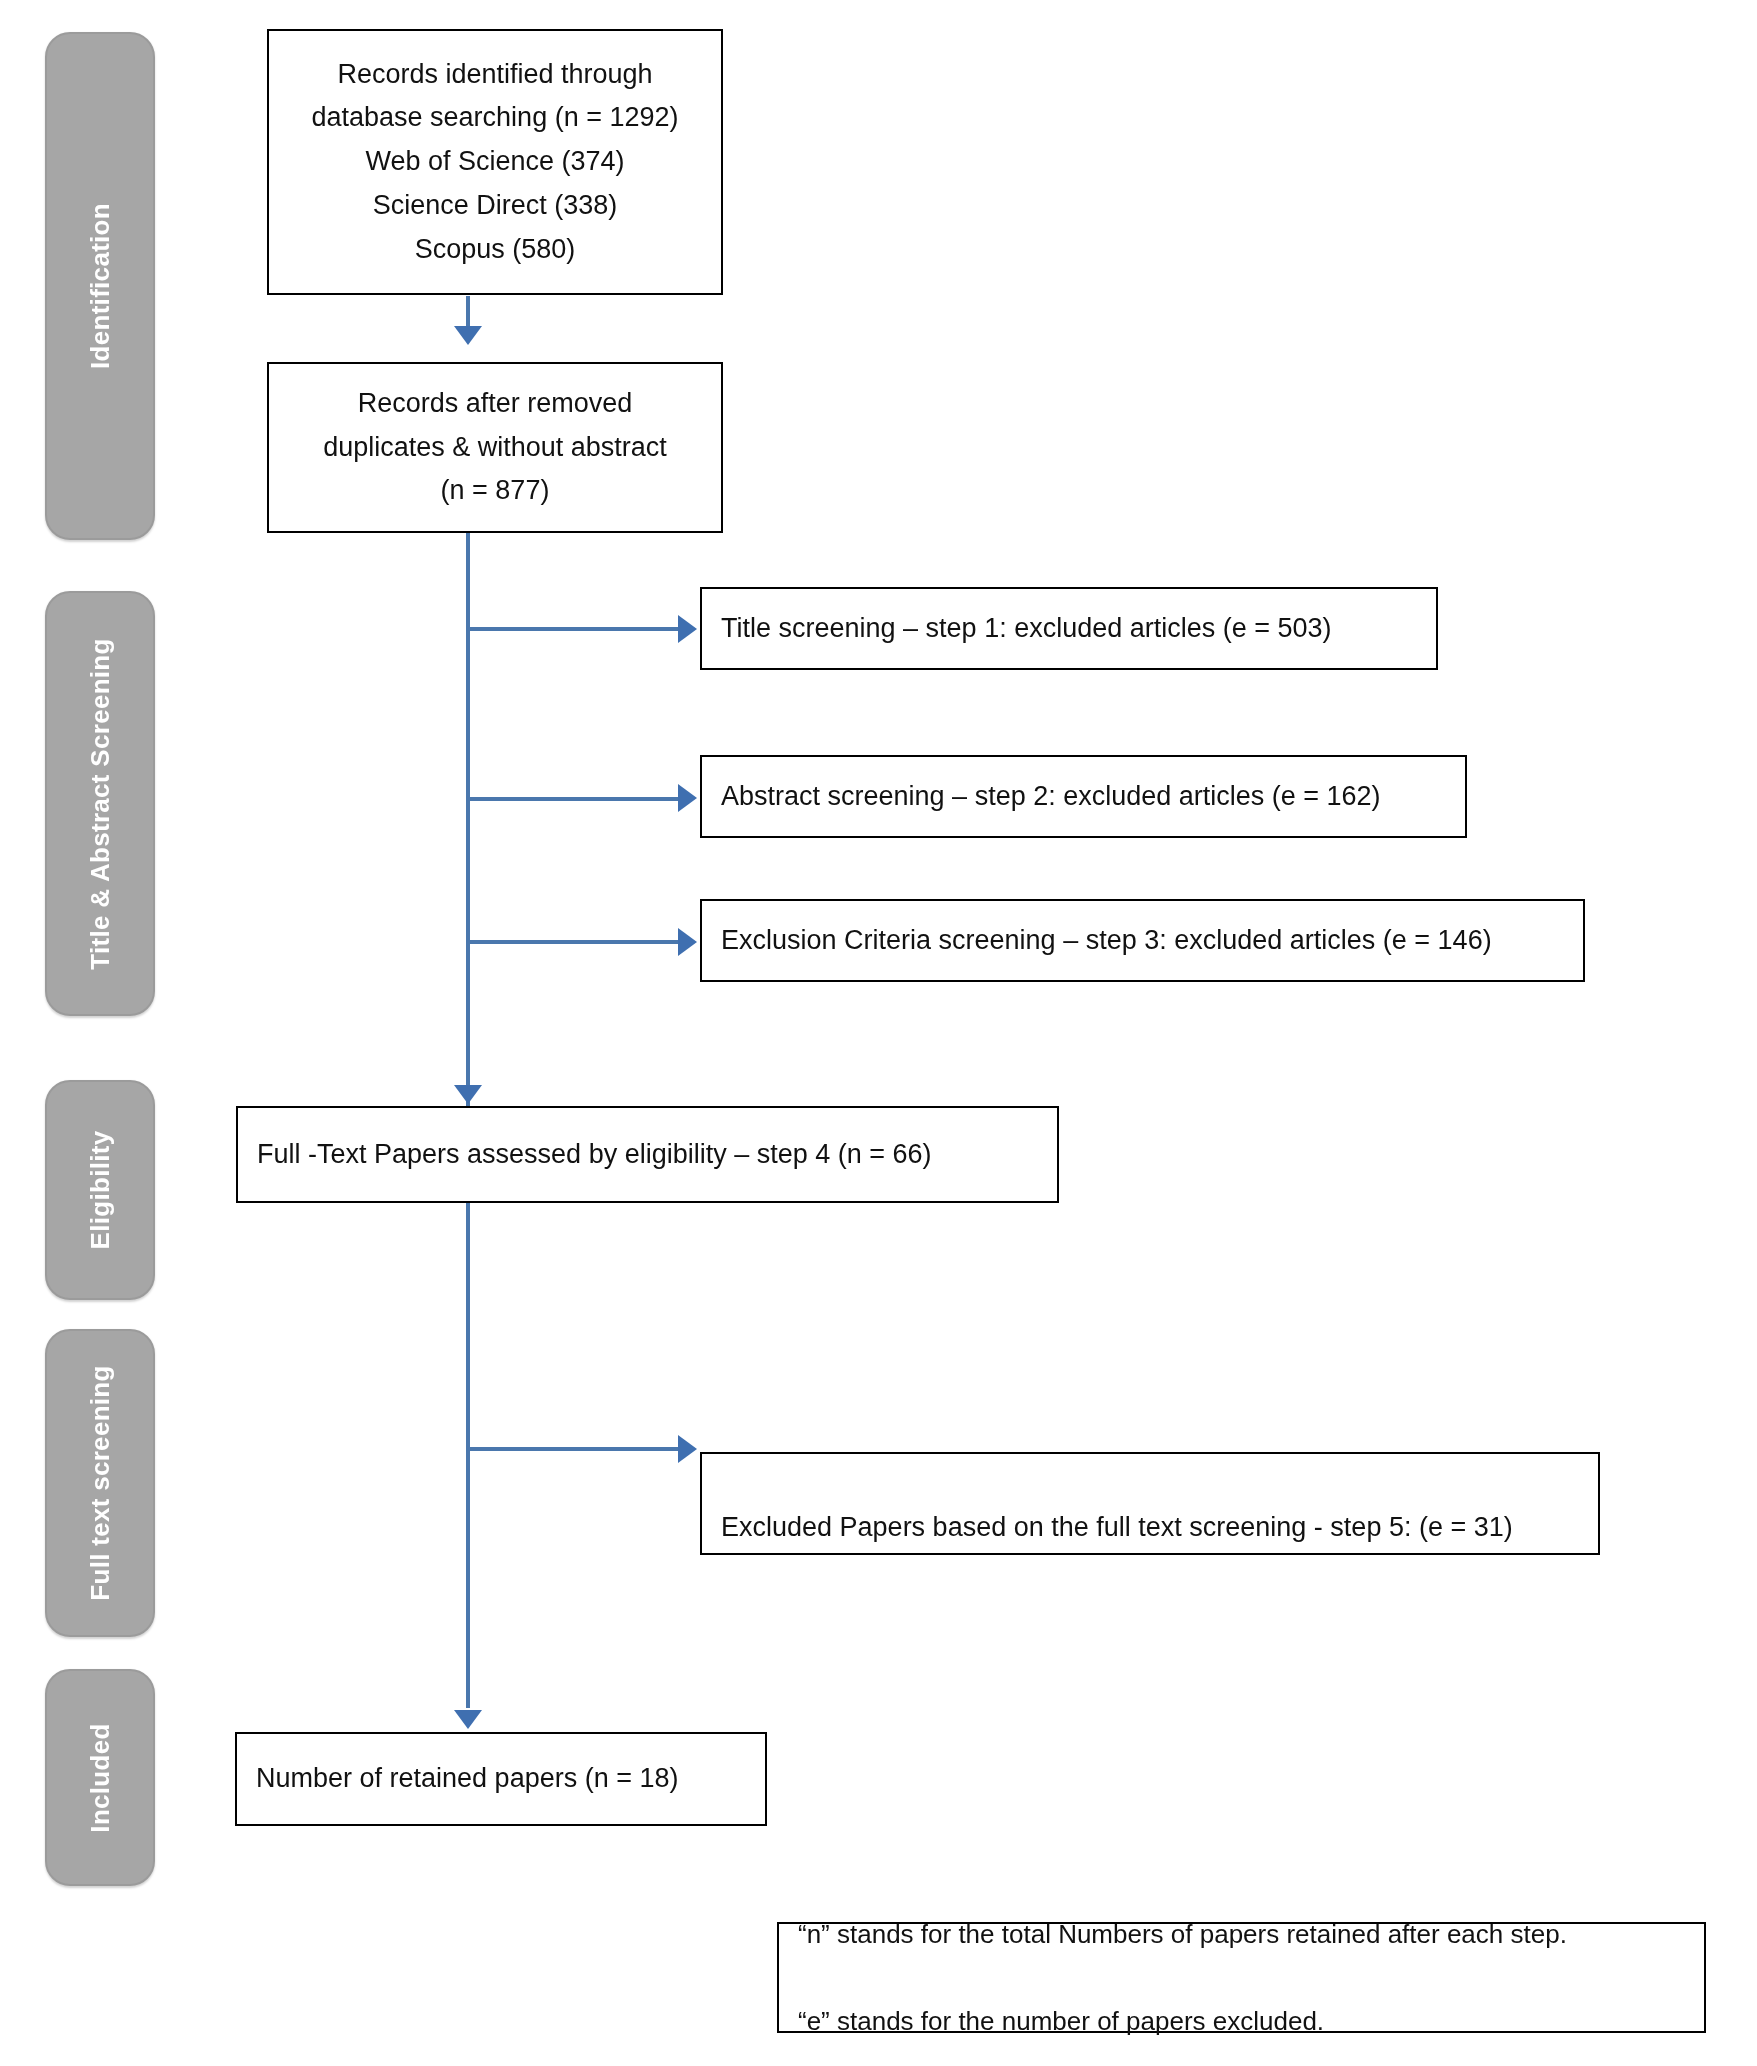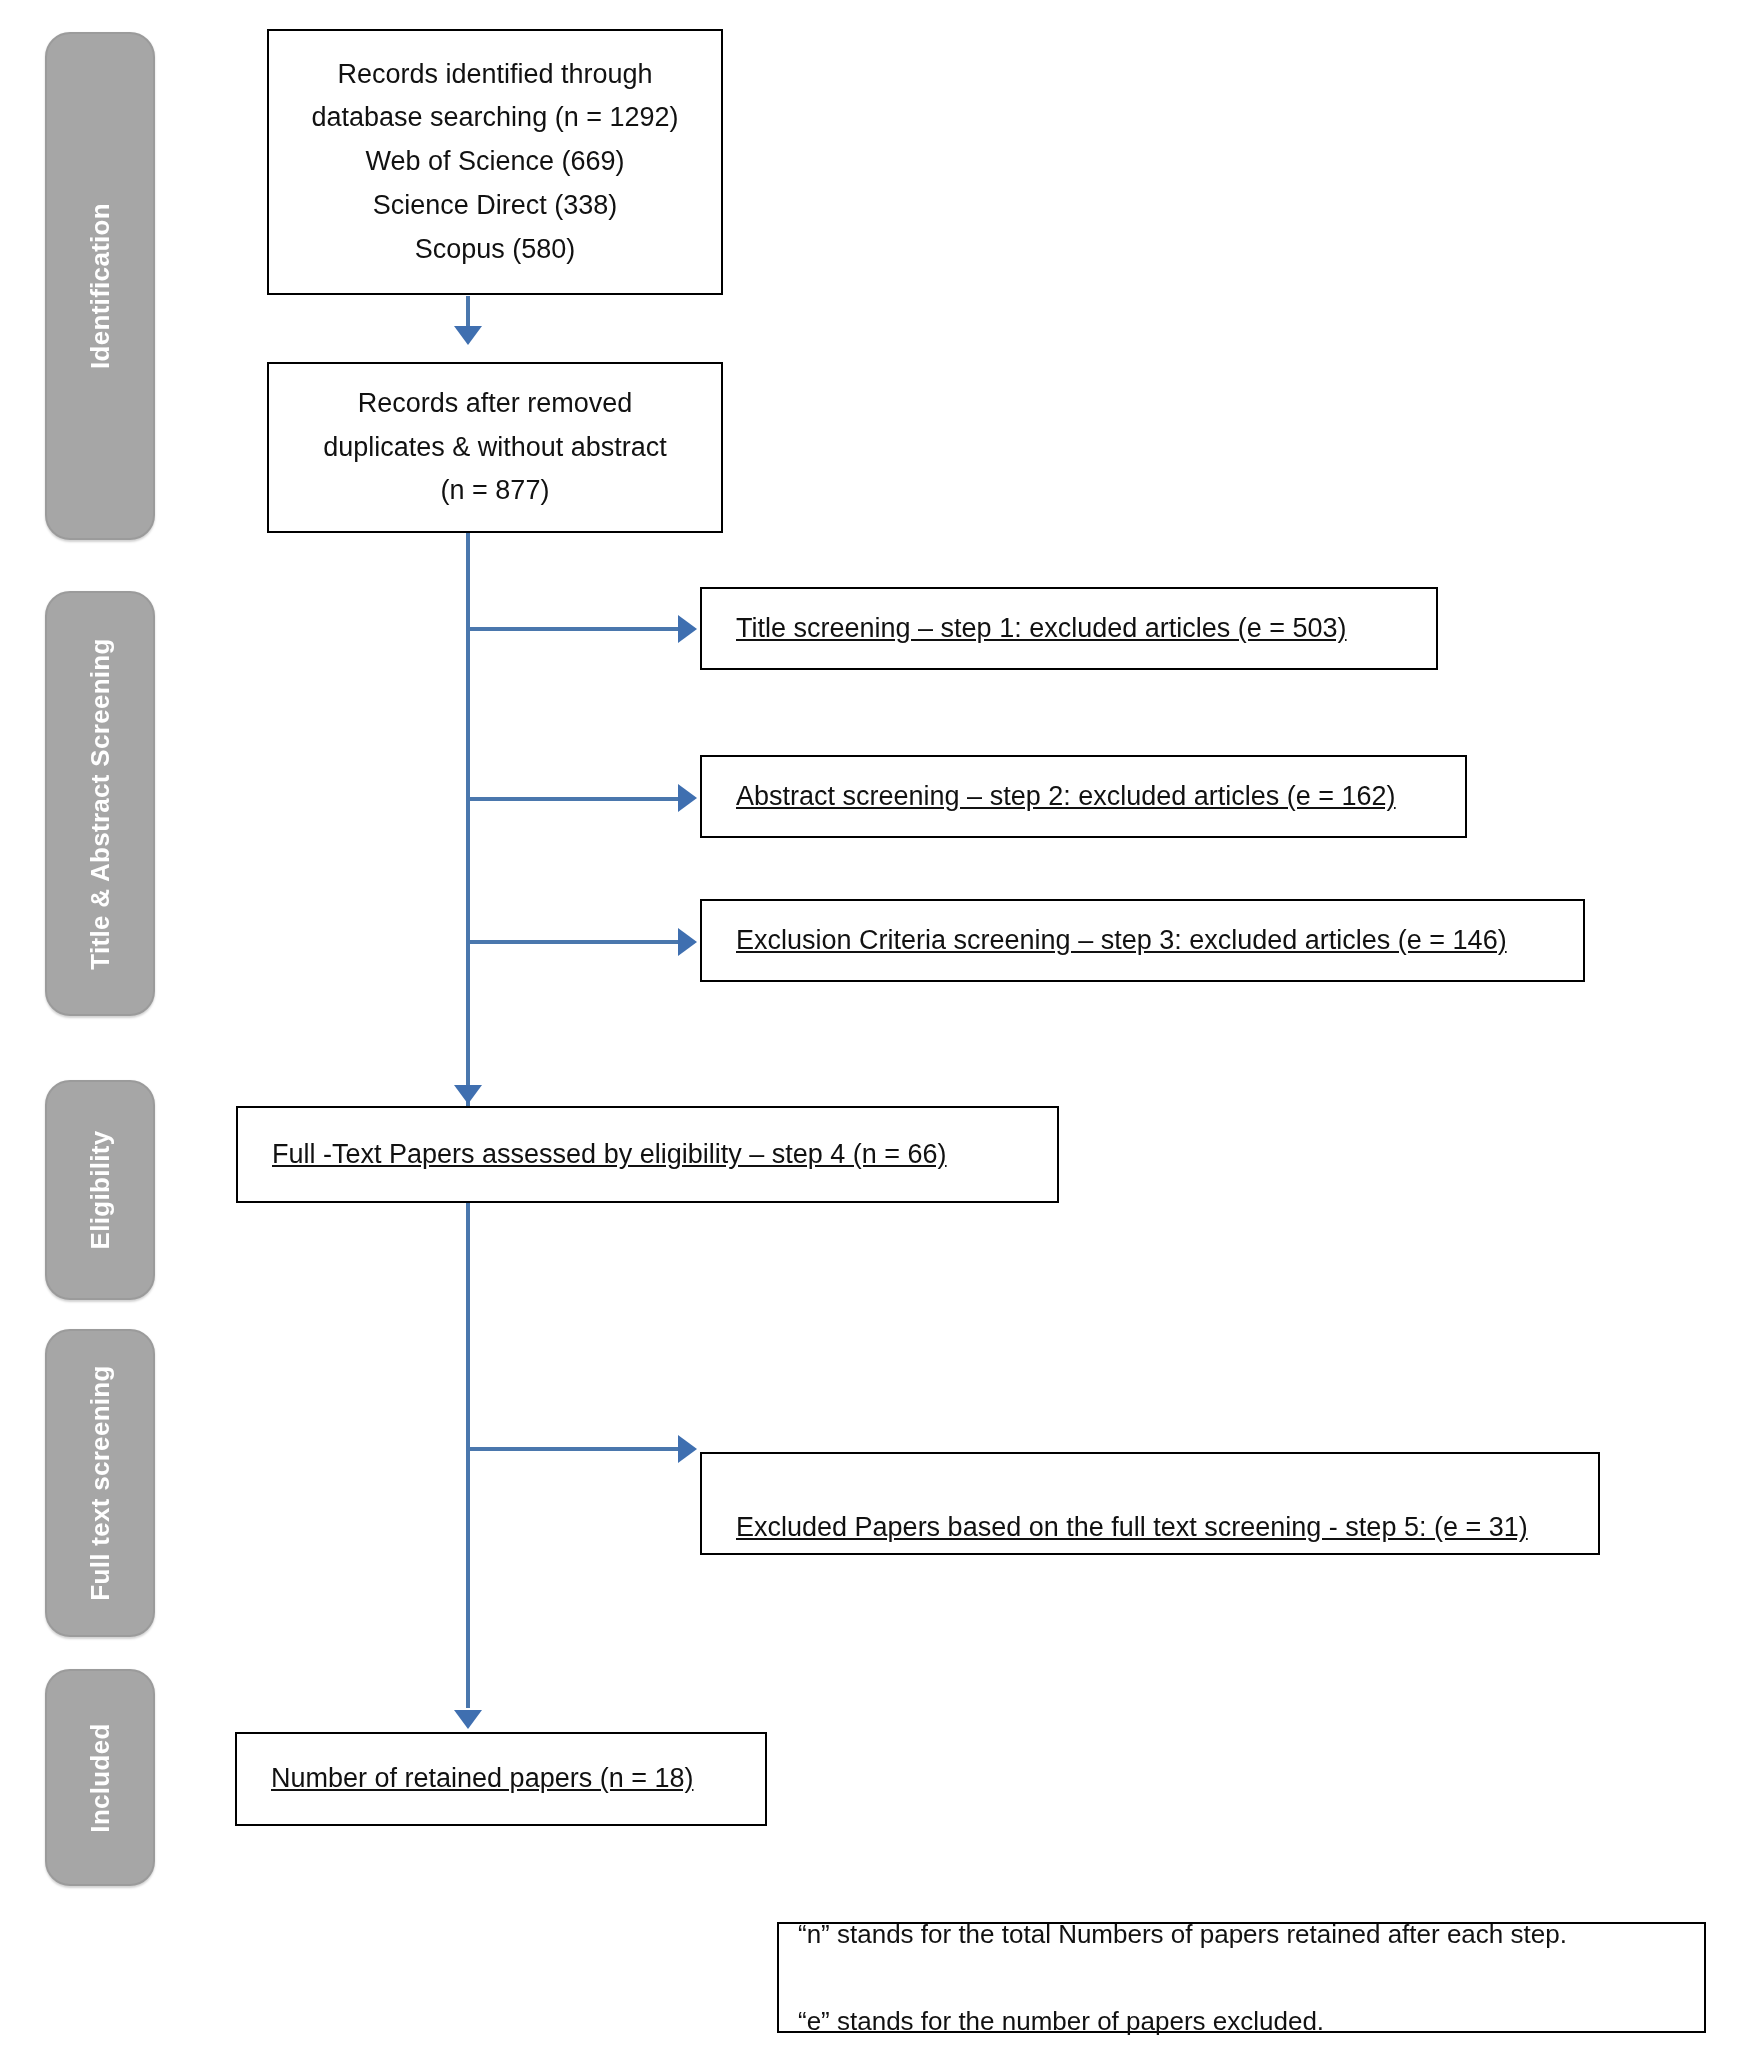--- a/index.html
+++ b/index.html
@@ -55,22 +55,21 @@
     justify-content: center;
     text-align: center;
     font-size: 27px;
     line-height: 1.62;
     color: #111111;
     padding: 2.9px 7.3px;
   }
   .box.left-align {
     align-items: flex-start;
     text-align: left;
-    padding-left: 34px;
-    text-decoration: underline;
+    padding-left: 19px;
   }
   .box .line { display: block; width: 100%; }
   .box.left-align .line { text-align: left; }
 
   .legend-box {
     position: absolute;
     background: #ffffff;
     border: 2.2px solid #000000;
     box-sizing: border-box;
     display: flex;
@@ -152,21 +151,21 @@
 
   <div class="v-line" style="left:466px; top:1203px; width:3.7px; height:505px;"></div>
   <div class="arrow-down" style="left:454px; top:1710px;"></div>
 
   <div class="h-line" style="left:466px; top:1447px; width:224px; height:3.7px;"></div>
   <div class="arrow-right" style="left:678px; top:1435px;"></div>
 
   <div class="box" style="left:267px; top:29px; width:456px; height:266px;">
     <span class="line">Records identified through</span>
     <span class="line">database searching (n = 1292)</span>
-    <span class="line">Web of Science (669)</span>
+    <span class="line">Web of Science (374)</span>
     <span class="line">Science Direct (338)</span>
     <span class="line">Scopus (580)</span>
   </div>
 
   <div class="box" style="left:267px; top:362px; width:456px; height:171px;">
     <span class="line">Records after removed</span>
     <span class="line">duplicates &amp; without abstract</span>
     <span class="line">(n = 877)</span>
   </div>
 

